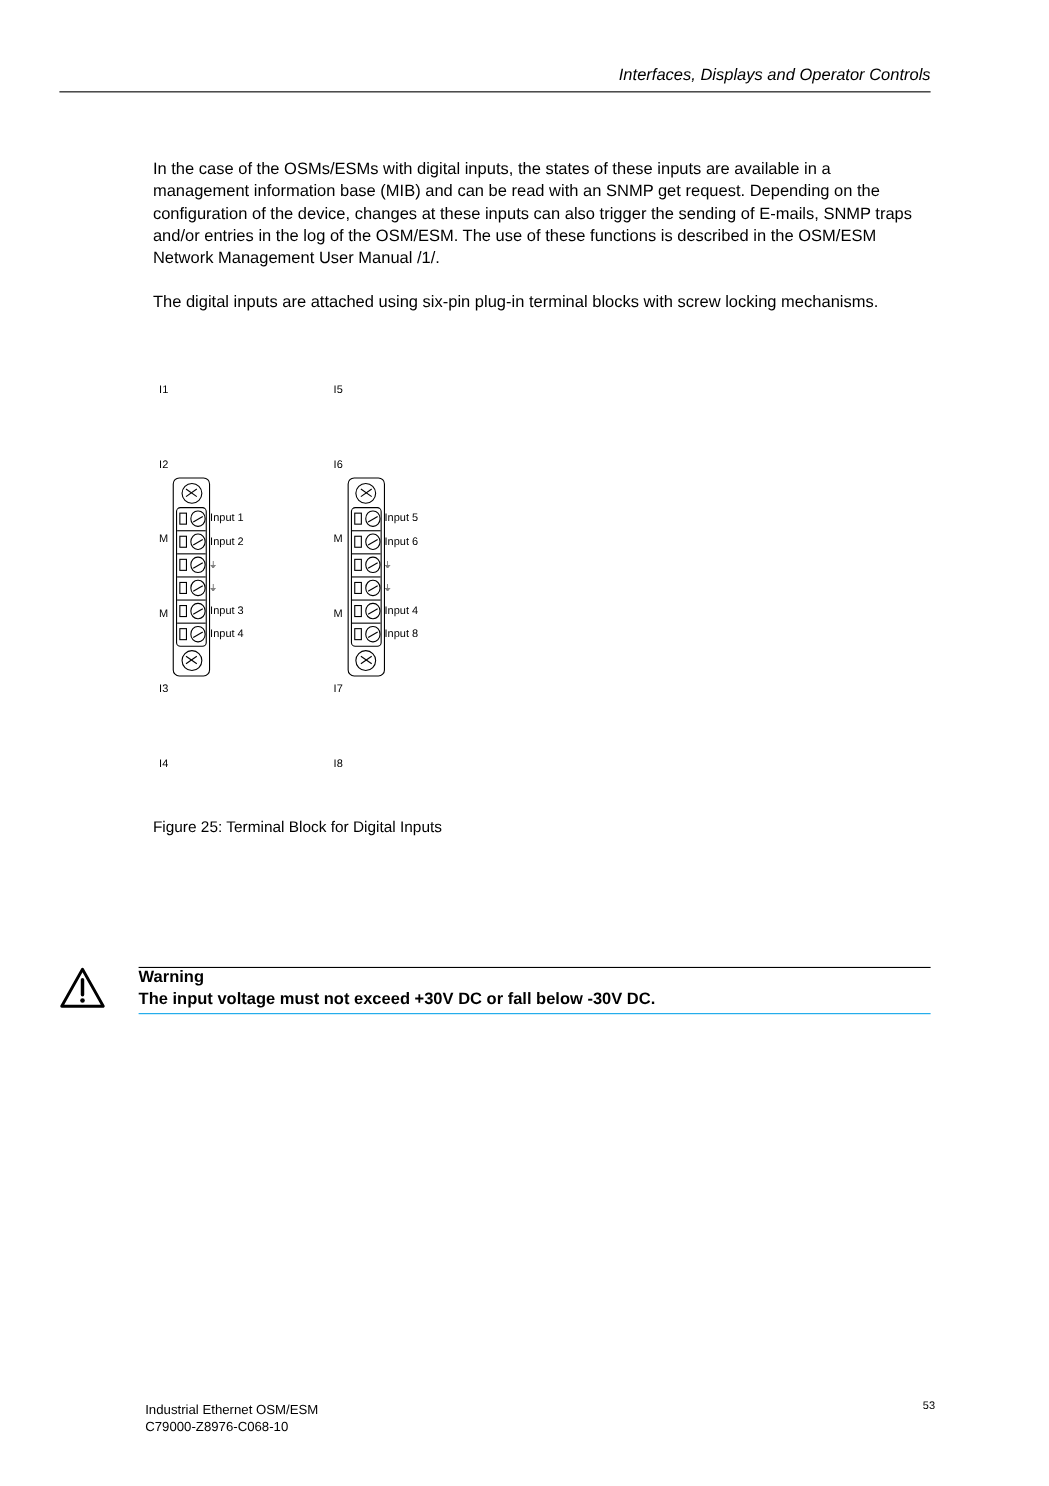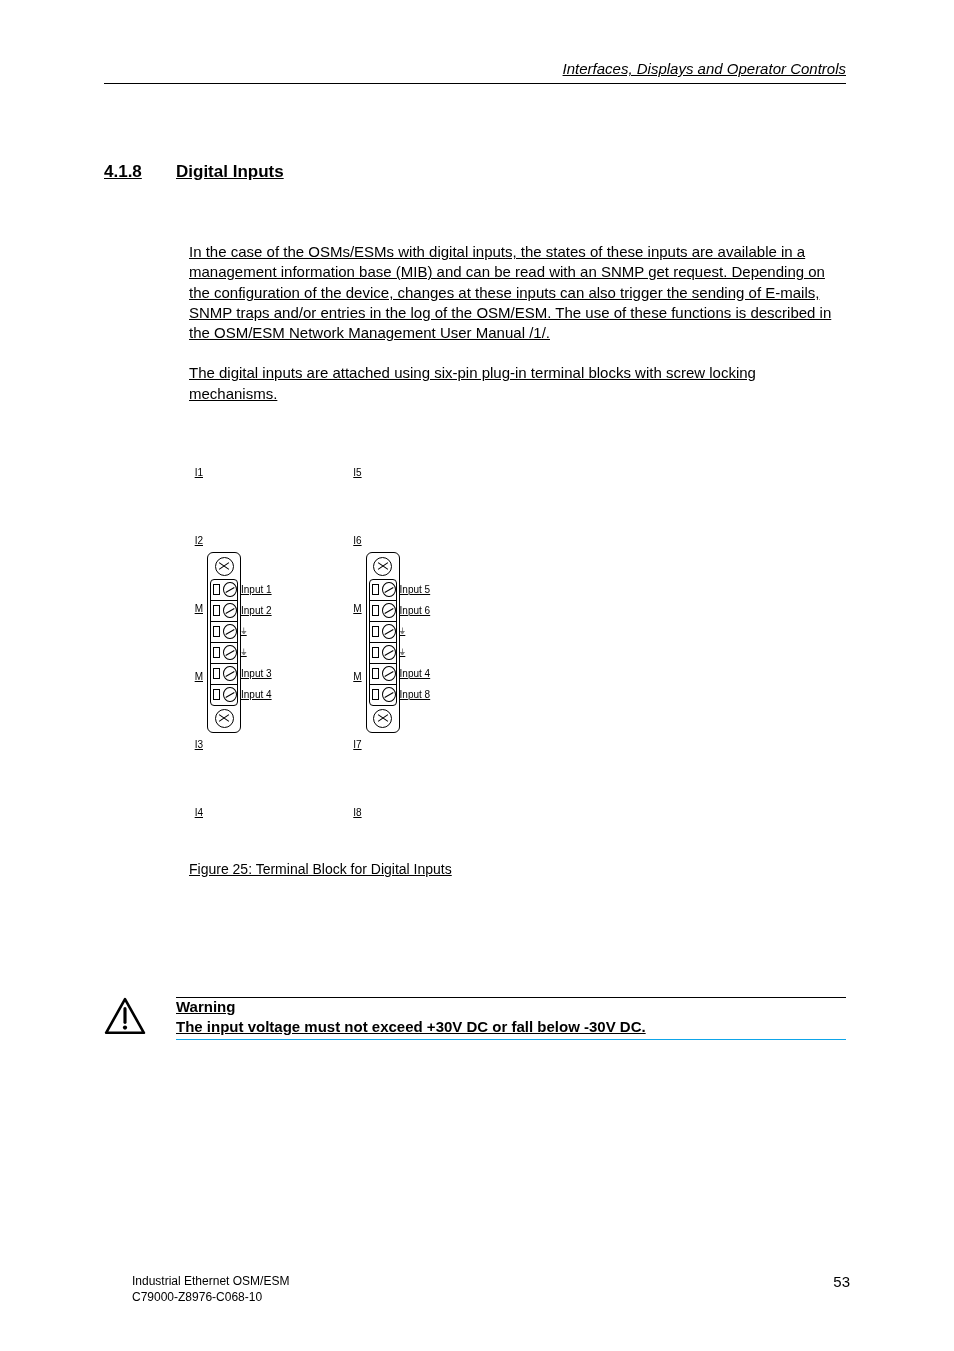--- a/index.html
+++ b/index.html
@@ -7,25 +7,24 @@
     margin: 0;
     font-family: Arial, Helvetica, sans-serif;
     background: #fff;
     color: #000;
     width: 954px;
     height: 1351px;
     position: relative;
     box-sizing: border-box;
   }
   .page {
-    padding: 60px 108px 0 104px;
+    padding: 60px 108px 0 54px;
     box-sizing: border-box;
     height: 100%;
     position: relative;
-    text-decoration: underline;
   }
   .running-head {
     text-align: right;
     font-style: italic;
     font-size: 15px;
     padding-bottom: 6px;
     border-bottom: 1px solid #000;
   }
 
   .section-row {
@@ -181,33 +180,29 @@
     position: absolute;
     left: 132px;
     right: 104px;
     bottom: 46px;
     display: flex;
     justify-content: space-between;
     align-items: flex-start;
     font-size: 12px;
   }
   .footer .left { line-height: 1.35; }
-  .footer .page-num { font-size: 15px; }
+  .footer .page-num { font-size: 10px; }
 </style>
 </head>
 <body>
 
 <div class="page">
 
   <div class="running-head">Interfaces, Displays and Operator Controls</div>
 
-  <div class="section-row">
-    <div class="section-number">4.1.8</div>
-    <div class="section-title">Digital Inputs</div>
-  </div>
 
   <div class="body-block">
     <p>In the case of the OSMs/ESMs with digital inputs, the states of these inputs are available in a management information base (MIB) and can be read with an SNMP get request. Depending on the configuration of the device, changes at these inputs can also trigger the sending of E-mails, SNMP traps and/or entries in the log of the OSM/ESM. The use of these functions is described in the OSM/ESM Network Management User Manual /1/.</p>
   </div>
   <div class="body-block second">
     <p>The digital inputs are attached using six-pin plug-in terminal blocks with screw locking mechanisms.</p>
   </div>
 
   <div class="figure-wrap">
     <div class="figure-row">

